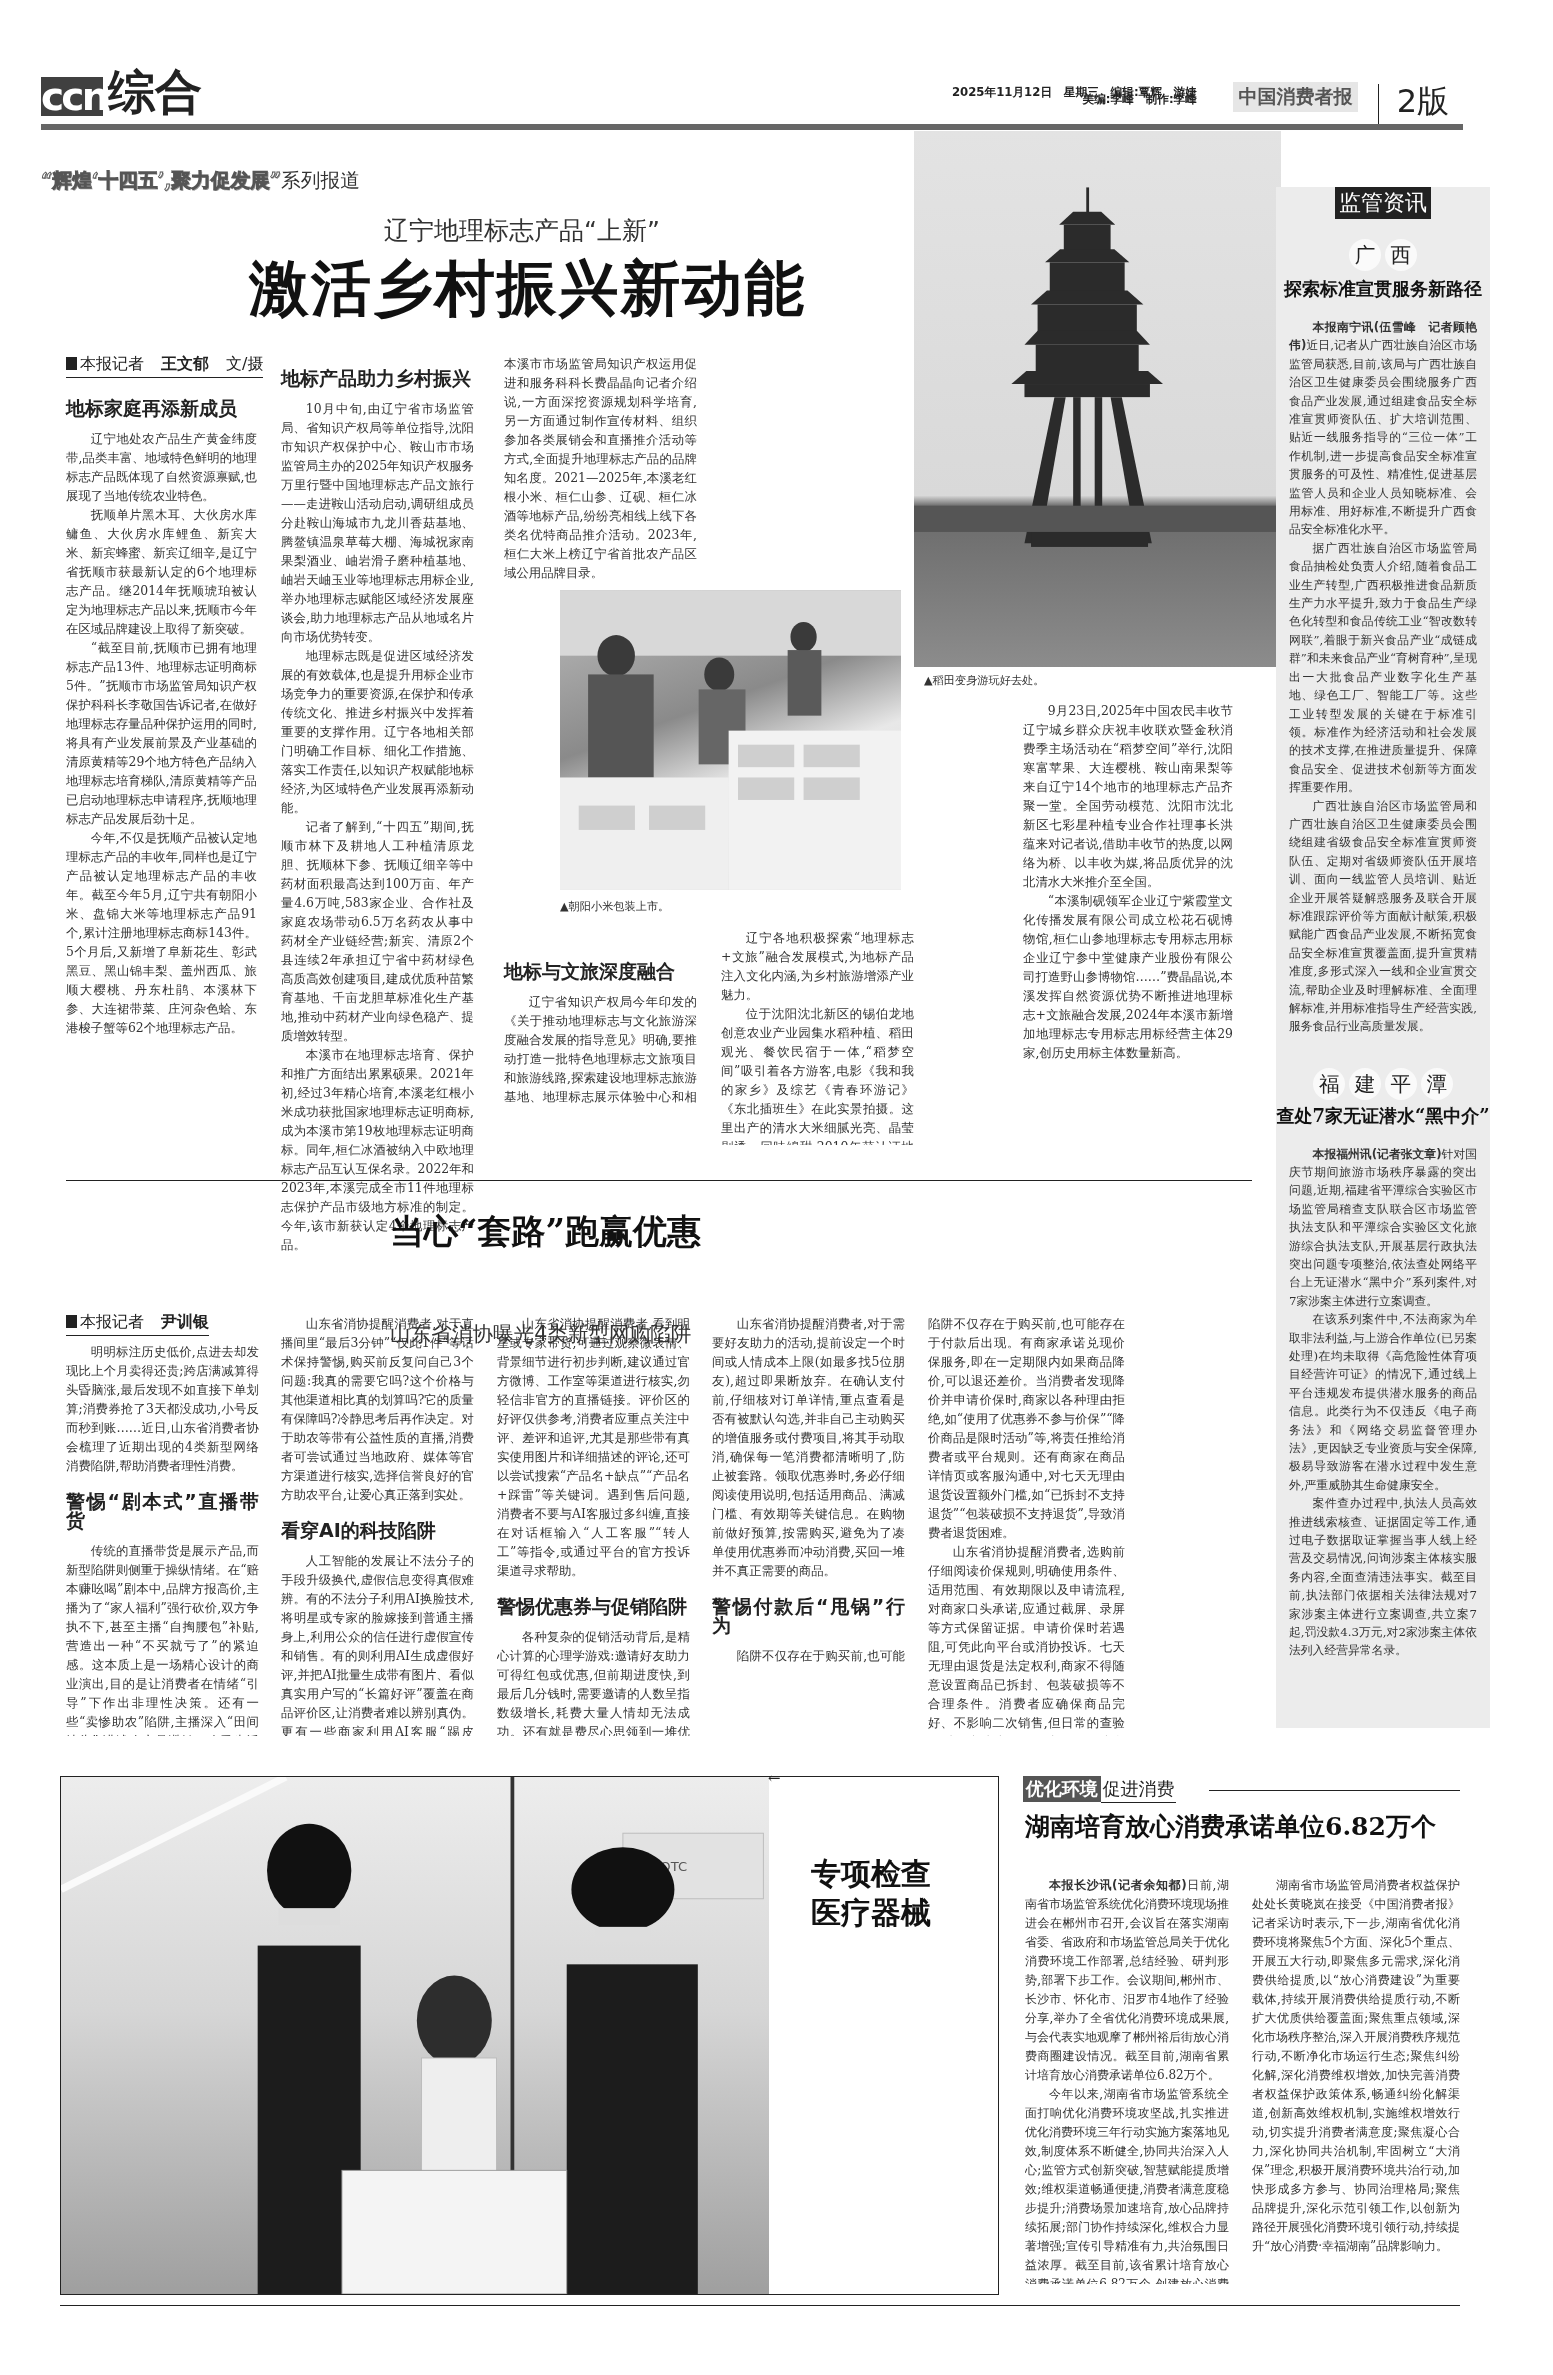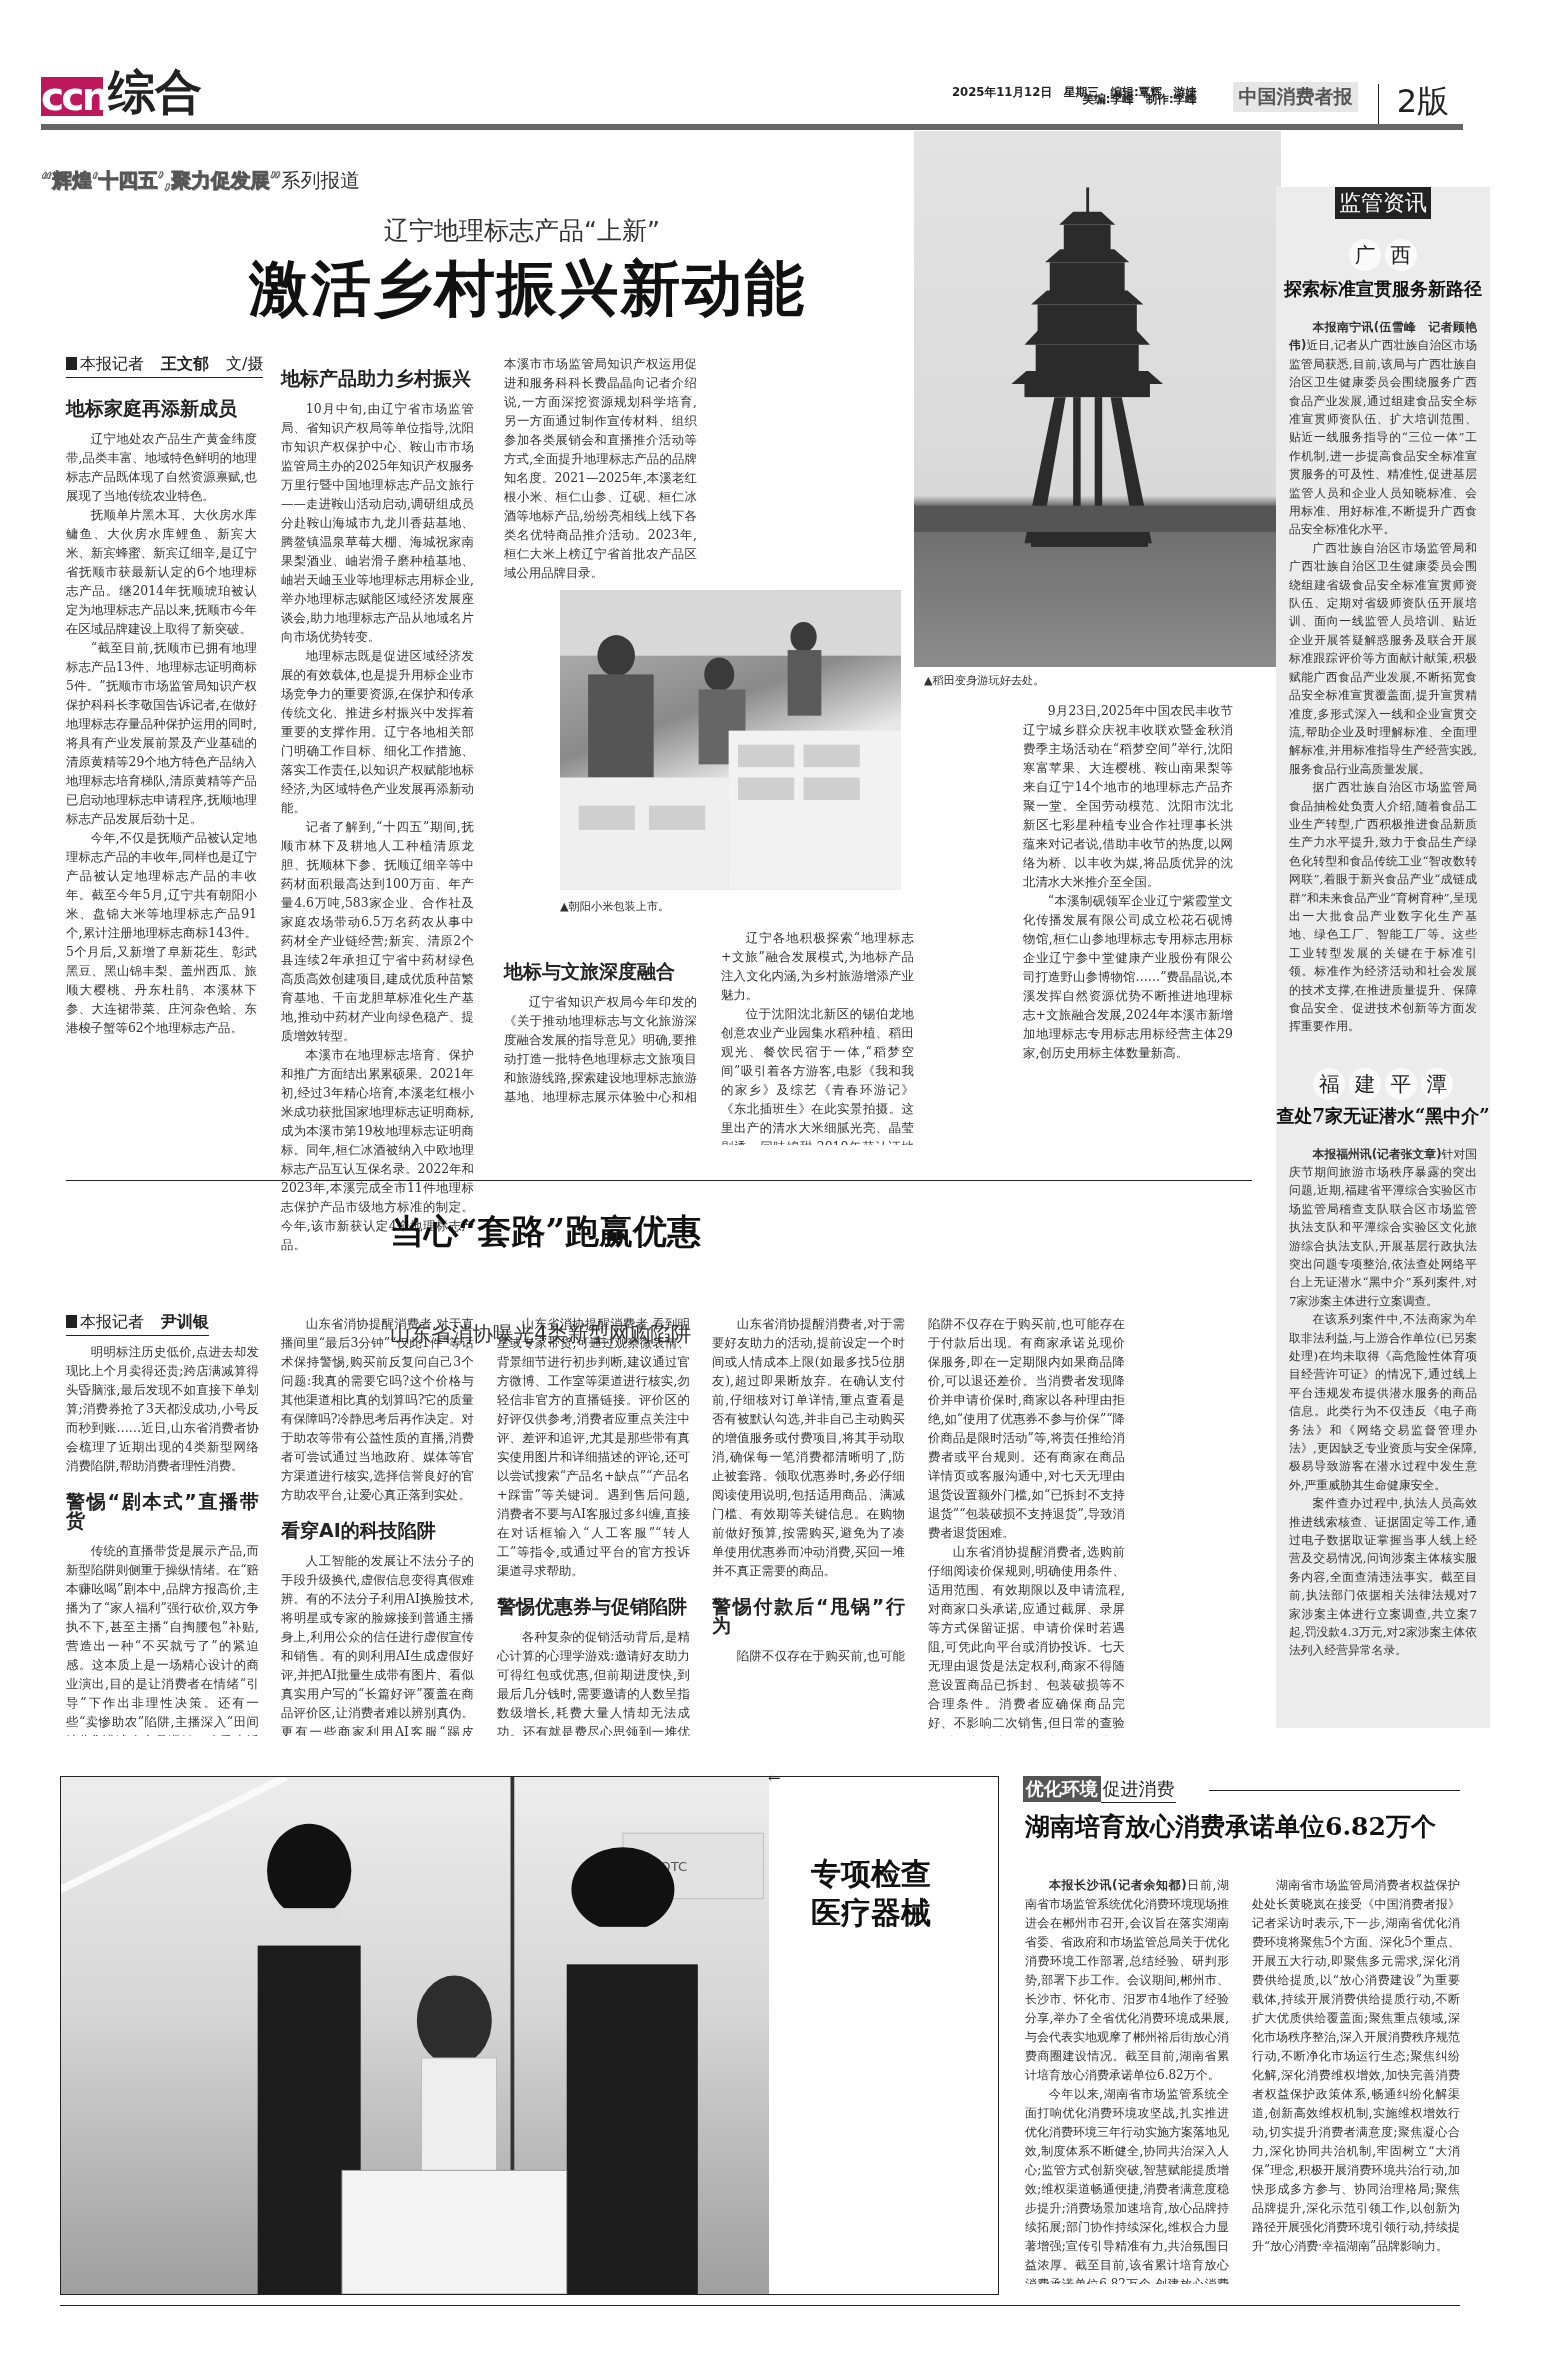--- a/index.html
+++ b/index.html
@@ -14,21 +14,21 @@
   .byline span.mk{display:inline-block;width:11.2px;height:13px;background:#222;margin-right:2.8px;vertical-align:-0.9px;}
   .photo{background:#9a9a9a;overflow:hidden;}
   .caption{font-family:"DejaVu Serif","Liberation Serif",serif;font-size:11.2px;color:#333;}
   .sidebar{background:#ececec;}
   .region-badge{display:inline-block;background:#fafafa;border-radius:50%;width:32px;height:32px;line-height:32px;text-align:center;font-family:"DejaVu Sans","Liberation Sans",sans-serif;font-size:20.6px;margin:0 1.9px;}
 </style>
 </head>
 <body>
 
 <div class="abs" style="left:41px;top:56px;width:1490px;height:84px;">
-  <div class="abs" style="left:0;top:20.6px;width:62px;height:39px;background:#be185d;color:#fff;font-family:'DejaVu Sans','Liberation Sans',sans-serif;font-weight:bold;font-size:39px;line-height:39px;letter-spacing:-2.8px;overflow:hidden;">
+  <div class="abs" style="left:0;top:20.6px;width:62px;height:39px;background:#404040;color:#fff;font-family:'DejaVu Sans','Liberation Sans',sans-serif;font-weight:bold;font-size:39px;line-height:39px;letter-spacing:-2.8px;overflow:hidden;">
     <span>ccn</span>
   </div>
   <div class="abs" style="left:67px;top:9.4px;font-family:'DejaVu Serif','Liberation Serif',serif;font-weight:bold;font-size:47px;line-height:54px;color:#222;">综合</div>
   <div class="abs sans" style="right:334px;top:19px;font-size:11.7px;color:#222;white-space:pre;font-weight:bold;margin-top:10px;">2025年11月12日　星期三　编辑:覃辉　游婕</div>
   <div class="abs sans" style="right:334px;top:36px;font-size:11.7px;color:#222;white-space:pre;font-weight:bold;">美编:李峰　制作:李峰</div>
   <div class="abs" style="right:173px;top:26px;background:#e6e6e6;padding:1.9px 5.6px;font-family:'DejaVu Serif','Liberation Serif',serif;font-weight:bold;font-size:19px;color:#555;">中国消费者报</div>
   <div class="abs" style="right:152px;top:28px;width:0.9px;height:41px;background:#222;"></div>
   <div class="abs sans" style="right:82px;top:24px;font-size:32px;color:#222;">2版</div>
   <div class="abs" style="left:0;top:68px;width:1422px;height:5.6px;background:#666;"></div>
 </div>
@@ -131,22 +131,22 @@
 <div class="abs sidebar" style="left:1276px;top:187px;width:214px;height:1541px;">
   <div style="text-align:center;margin-top:0;">
     <span style="display:inline-block;background:#222;color:#fff;font-family:'DejaVu Sans','Liberation Sans',sans-serif;font-size:22px;padding:0.9px 3.7px;">监管资讯</span>
   </div>
   <div style="text-align:center;margin-top:20.6px;">
     <span class="region-badge">广</span><span class="region-badge">西</span>
   </div>
   <div style="text-align:center;font-family:'DejaVu Serif','Liberation Serif',serif;font-weight:bold;font-size:18px;margin-top:5.6px;color:#111;">探索标准宣贯服务新路径</div>
   <div class="body-text" style="padding:0 13px;margin-top:17px;font-size:11.8px;line-height:18.4px;">
     <p><b style="font-family:'DejaVu Sans','Liberation Sans',sans-serif;">本报南宁讯(伍雪峰　记者顾艳伟)</b><span>近日,记者从广西壮族自治区市场监管局获悉,目前,该局与广西壮族自治区卫生健康委员会围绕服务广西食品产业发展,通过组建食品安全标准宣贯师资队伍、扩大培训范围、贴近一线服务指导的“三位一体”工作机制,进一步提高食品安全标准宣贯服务的可及性、精准性,促进基层监管人员和企业人员知晓标准、会用标准、用好标准,不断提升广西食品安全标准化水平。</span></p>
+    <p>据广西壮族自治区市场监管局食品抽检处负责人介绍,随着食品工业生产转型,广西积极推进食品新质生产力水平提升,致力于食品生产绿色化转型和食品传统工业“智改数转网联”,着眼于新兴食品产业“成链成群”和未来食品产业“育树育种”,呈现出一大批食品产业数字化生产基地、绿色工厂、智能工厂等。这些工业转型发展的关键在于标准引领。标准作为经济活动和社会发展的技术支撑,在推进质量提升、保障食品安全、促进技术创新等方面发挥重要作用。</p>
     <p>广西壮族自治区市场监管局和广西壮族自治区卫生健康委员会围绕组建省级食品安全标准宣贯师资队伍、定期对省级师资队伍开展培训、面向一线监管人员培训、贴近企业开展答疑解惑服务及联合开展标准跟踪评价等方面献计献策,积极赋能广西食品产业发展,不断拓宽食品安全标准宣贯覆盖面,提升宣贯精准度,多形式深入一线和企业宣贯交流,帮助企业及时理解标准、全面理解标准,并用标准指导生产经营实践,服务食品行业高质量发展。</p>
-    <p>据广西壮族自治区市场监管局食品抽检处负责人介绍,随着食品工业生产转型,广西积极推进食品新质生产力水平提升,致力于食品生产绿色化转型和食品传统工业“智改数转网联”,着眼于新兴食品产业“成链成群”和未来食品产业“育树育种”,呈现出一大批食品产业数字化生产基地、绿色工厂、智能工厂等。这些工业转型发展的关键在于标准引领。标准作为经济活动和社会发展的技术支撑,在推进质量提升、保障食品安全、促进技术创新等方面发挥重要作用。</p>
   </div>
   <div style="text-align:center;margin-top:32px;">
     <span class="region-badge">福</span><span class="region-badge">建</span><span class="region-badge">平</span><span class="region-badge">潭</span>
   </div>
   <div style="text-align:center;font-family:'DejaVu Serif','Liberation Serif',serif;font-weight:bold;font-size:18px;margin-top:3.7px;color:#111;">查处7家无证潜水“黑中介”</div>
   <div class="body-text" style="padding:0 13px;margin-top:17px;font-size:11.8px;line-height:18.4px;">
     <p><b style="font-family:'DejaVu Sans','Liberation Sans',sans-serif;">本报福州讯(记者张文章)</b><span>针对国庆节期间旅游市场秩序暴露的突出问题,近期,福建省平潭综合实验区市场监管局稽查支队联合区市场监管执法支队和平潭综合实验区文化旅游综合执法支队,开展基层行政执法突出问题专项整治,依法查处网络平台上无证潜水“黑中介”系列案件,对7家涉案主体进行立案调查。</span></p>
     <p>在该系列案件中,不法商家为牟取非法利益,与上游合作单位(已另案处理)在均未取得《高危险性体育项目经营许可证》的情况下,通过线上平台违规发布提供潜水服务的商品信息。此类行为不仅违反《电子商务法》和《网络交易监督管理办法》,更因缺乏专业资质与安全保障,极易导致游客在潜水过程中发生意外,严重威胁其生命健康安全。</p>
     <p>案件查办过程中,执法人员高效推进线索核查、证据固定等工作,通过电子数据取证掌握当事人线上经营及交易情况,问询涉案主体核实服务内容,全面查清违法事实。截至目前,执法部门依据相关法律法规对7家涉案主体进行立案调查,共立案7起,罚没款4.3万元,对2家涉案主体依法列入经营异常名录。</p>
   </div>

